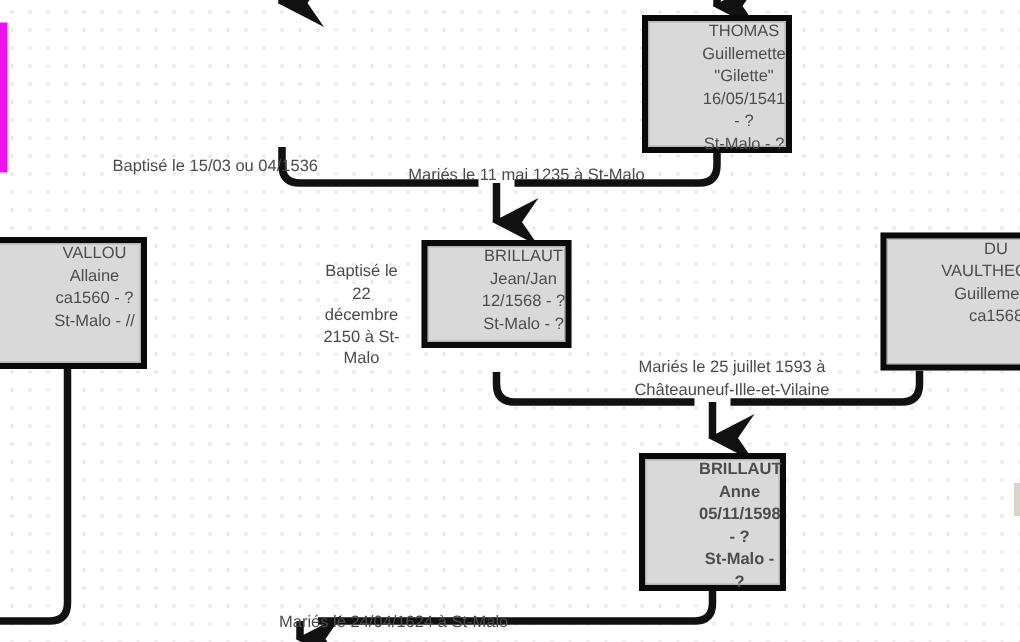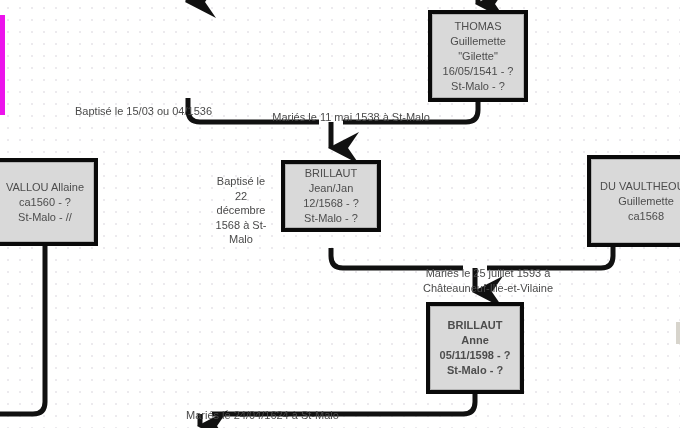--- a/index.html
+++ b/index.html
@@ -30,28 +30,29 @@
     width: 680px;
     height: 428px;
   }
   .node {
     position: absolute;
     box-sizing: border-box;
     background: #d9d9d9;
     border: 4px solid #0a0a0a;
     box-shadow: inset 0 0 0 1px #b4b4b4;
     display: flex;
-    align-items: center;
+    align-items: flex-start;
     justify-content: center;
     text-align: center;
     color: #4d4d4d;
     font-size: 11px;
     line-height: 15px;
     white-space: nowrap;
     z-index: 5;
+    padding-left: 36px;
   }
   .node-text {
     display: block;
     width: 100%;
     white-space: pre-line;
   }
   .edge-label {
     position: absolute;
     color: #4a4a4a;
     font-size: 11px;
@@ -133,25 +134,25 @@
 
   <div class="node" style="left:426px; top:302px; width:98px; height:92px;font-weight:bold;">
     <span class="node-text">BRILLAUT
 Anne
 05/11/1598 - ?
 St-Malo - ?</span>
   </div>
 
   <div class="edge-label" style="left:52px; top:104px; width:150px; text-align:left;margin-left:23px;">Baptisé le 15/03 ou 04/1536</div>
 
-  <div class="edge-label" style="left:268px; top:110px; width:166px; text-align:center;">Mariés le 11 mai 1538 à St-Malo</div>
+  <div class="edge-label" style="left:268px; top:110px; width:166px; text-align:center;">Mariés le 11 mai 1235 à St-Malo</div>
 
-  <div class="edge-label" style="left:210px; top:174px; width:62px; text-align:center; white-space:normal;">Baptisé le 22 décembre 1568 à St-Malo</div>
+  <div class="edge-label" style="left:210px; top:174px; width:62px; text-align:center; white-space:normal;">Baptisé le 22 décembre 2150 à St-Malo</div>
 
-  <div class="edge-label" style="left:404px; top:238px; width:168px; text-align:center; white-space:normal;margin-top:28px;">Mariés le 25 juillet 1593 à Châteauneuf-Ille-et-Vilaine</div>
+  <div class="edge-label" style="left:404px; top:238px; width:168px; text-align:center; white-space:normal;">Mariés le 25 juillet 1593 à Châteauneuf-Ille-et-Vilaine</div>
 
   <div class="edge-label" style="left:186px; top:388px; width:160px; text-align:left;margin-top:20px;">Mariés le 24/04/1624 à St-Malo</div>
 
   <div class="magenta-bar" style="left:0px; top:15px; width:5px; height:100px;"></div>
 
   <div class="scroll-nub" style="left:676px; top:322px; width:4px; height:22px;"></div>
 
 </div>
 
 </body></html>

